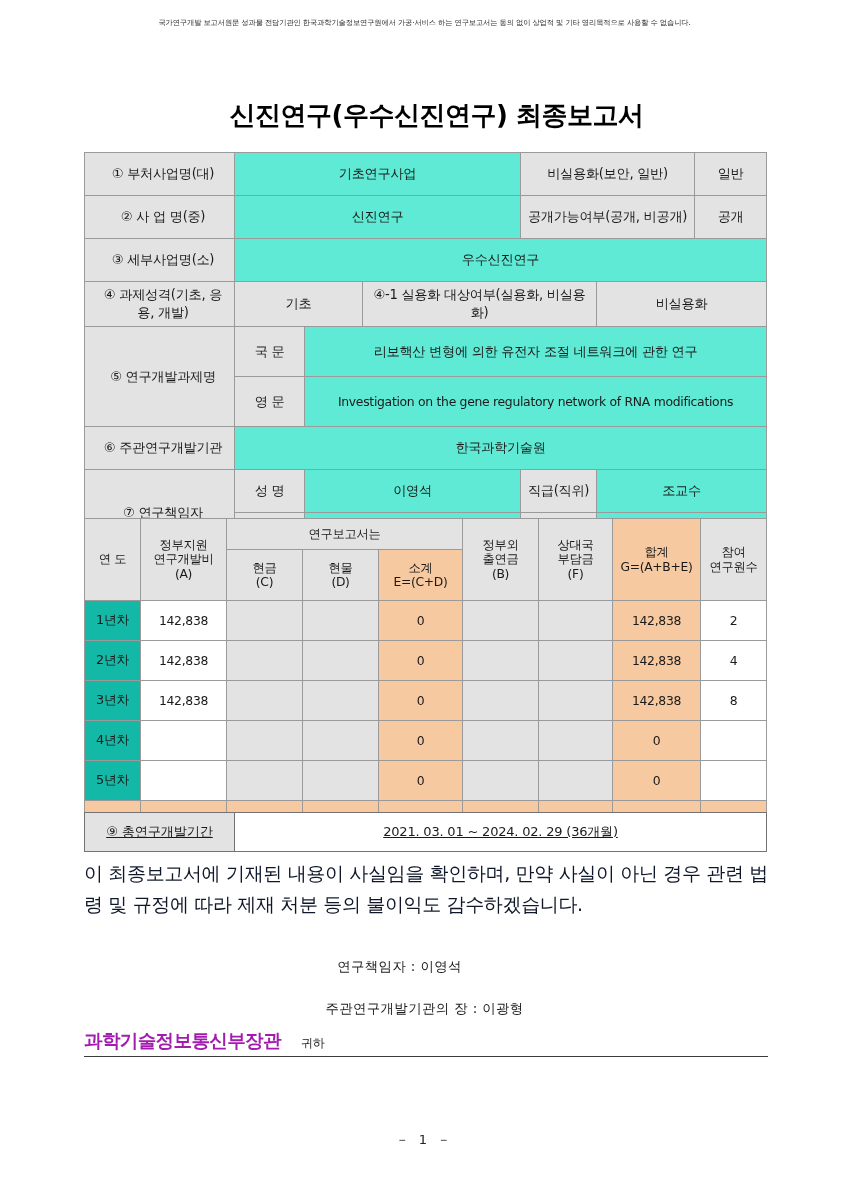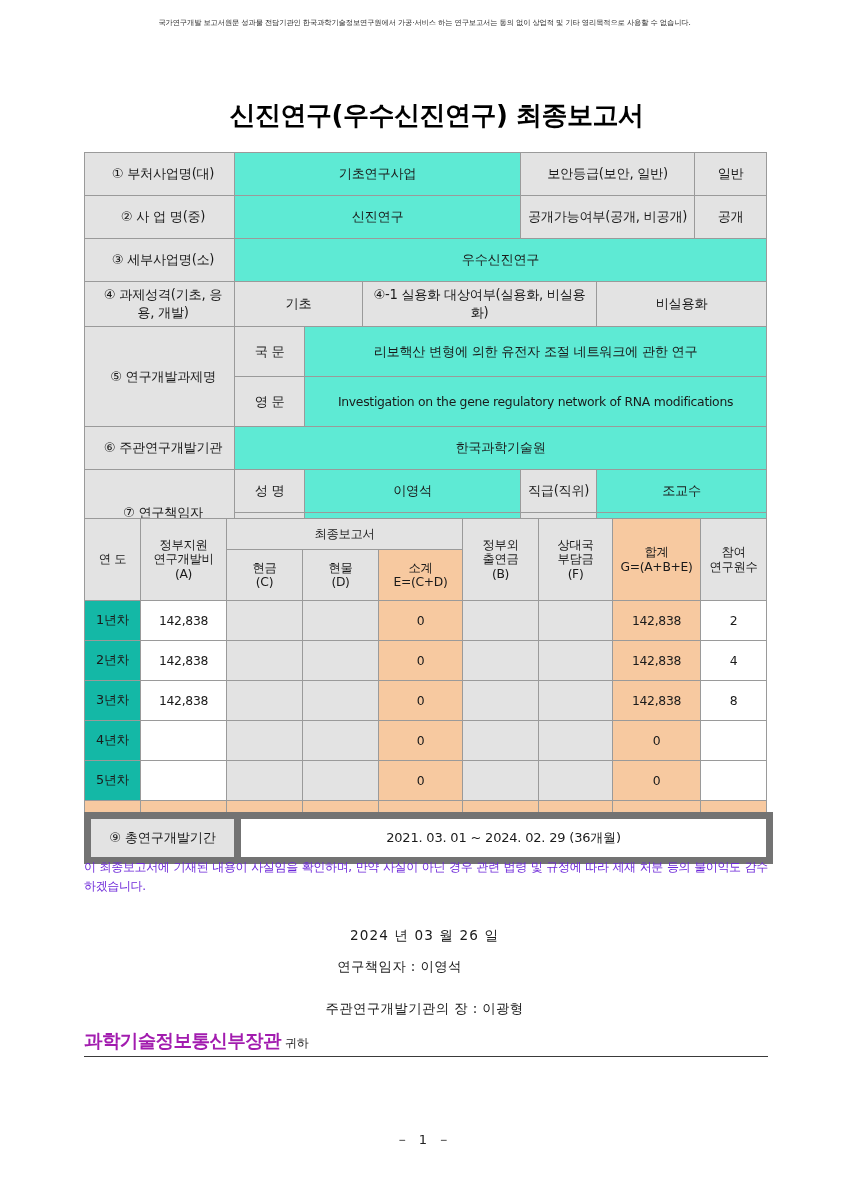--- a/index.html
+++ b/index.html
@@ -138,47 +138,48 @@
 
   
   .period-table {
     position: absolute;
     width: 682px;
     border-collapse: collapse;
     table-layout: fixed;
     font-size: 13.2px;
   }
   .period-table td {
-    border: 7px solid #737373;
+    border: 1px solid #737373;
     height: 36px;
     vertical-align: middle;
     letter-spacing: -0.2px;
+    text-decoration: underline;
   }
   .period-lbl {
     background: #e3e3e3;
     text-align: center;
   }
   .period-val {
     background: #ffffff;
     text-align: center;
     font-size: 13px;
     letter-spacing: 0.3px;
   }
 
   
   .declaration {
     position: absolute;
     top: 858px;
     left: 84px;
     width: 684px;
-    font-size: 12px;
+    font-size: 19px;
     line-height: 1.62;
     letter-spacing: -0.35px;
     text-align: justify;
-    color: #6d28d9;
+    color: #0f172a;
   }
 
   
   .sig-date {
     position: absolute;
     top: 927px;
     left: 0;
     width: 849px;
     text-align: center;
     font-size: 13.6px;
@@ -215,21 +216,21 @@
   }
   .minister-name {
     font-size: 18.5px;
     font-weight: bold;
     letter-spacing: -0.6px;
     color: #a21caf;
   }
   .minister-suffix {
     font-size: 12px;
     letter-spacing: -0.2px;
-    margin-left: 4px;
+    margin-left: 20px;
   }
 
   
   .note {
     position: absolute;
     top: 1060px;
     left: 84px;
     width: 684px;
     font-size: 13.4px;
     letter-spacing: -0.3px;
@@ -266,21 +267,21 @@
       <col style="width:42px">
       <col style="width:76px">
       <col style="width:98px">
       <col style="width:72px">
     </colgroup>
 
     <tbody>
         <tr>
       <td class="lbl">① 부처사업명(대)</td>
       <td class="val" colspan="5">기초연구사업</td>
-      <td class="lbl-c" colspan="2">보안등급(보안, 일반)</td>
+      <td class="lbl-c" colspan="2">비실용화(보안, 일반)</td>
       <td class="lbl-c">일반</td>
     </tr>
 
     <tr>
       <td class="lbl">② 사  업  명(중)</td>
       <td class="val" colspan="5">신진연구</td>
       <td class="lbl-c" colspan="2">공개가능여부(공개, 비공개)</td>
       <td class="lbl-c">공개</td>
     </tr>
 
@@ -350,21 +351,21 @@
       </colgroup>
 
       <tbody>
           <tr>
         <td class="bh" rowspan="2">연  도</td>
         <td class="bh" rowspan="2">
           <span>정부지원</span><br>
           <span>연구개발비</span><br>
           <span>(A)</span>
         </td>
-        <td class="bh" colspan="3" style="height:26px">최종보고서</td>
+        <td class="bh" colspan="3" style="height:26px">연구보고서는</td>
         <td class="bh" rowspan="2">
           <span>정부외</span><br>
           <span>출연금</span><br>
           <span>(B)</span>
         </td>
         <td class="bh" rowspan="2">
           <span>상대국</span><br>
           <span>부담금</span><br>
           <span>(F)</span>
         </td>
@@ -472,21 +473,20 @@
     <tbody>
         <tr>
       <td class="period-lbl">⑨ 총연구개발기간</td>
       <td class="period-val">2021. 03. 01 ~ 2024. 02. 29 (36개월)</td>
     </tr>
   </tbody>
     </table>
 
   <div class="declaration">이 최종보고서에 기재된 내용이 사실임을 확인하며, 만약 사실이 아닌 경우 관련 법령 및 규정에 따라 제재 처분 등의 불이익도 감수하겠습니다.</div>
 
-  <div class="sig-date">2024 년  03 월  26 일</div>
   <div class="sig-pi">연구책임자 : 이영석</div>
   <div class="sig-head">주관연구개발기관의 장 : 이광형</div>
 
   <div class="minister-line">
     <span class="minister-name">과학기술정보통신부장관</span><span class="minister-suffix">귀하</span>
   </div>
 
 
   <div class="page-number">－ 1 －</div>
 

